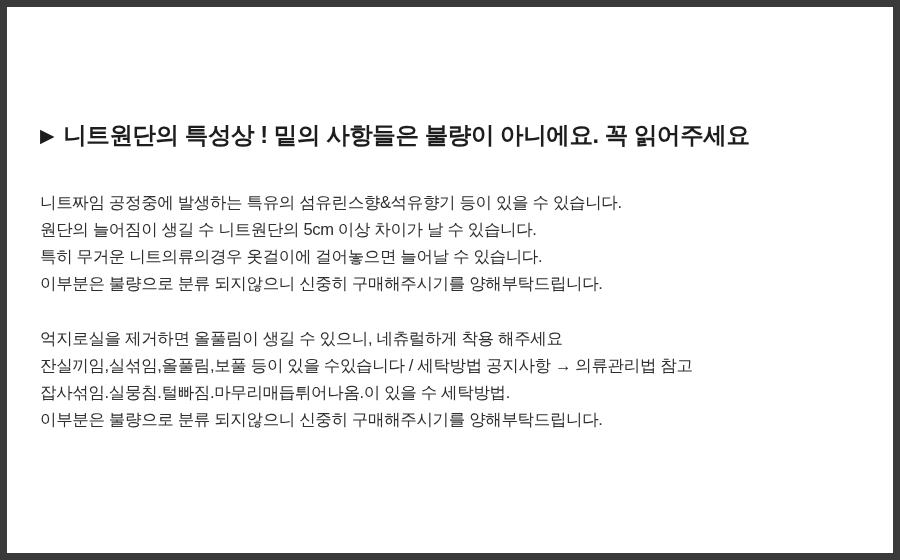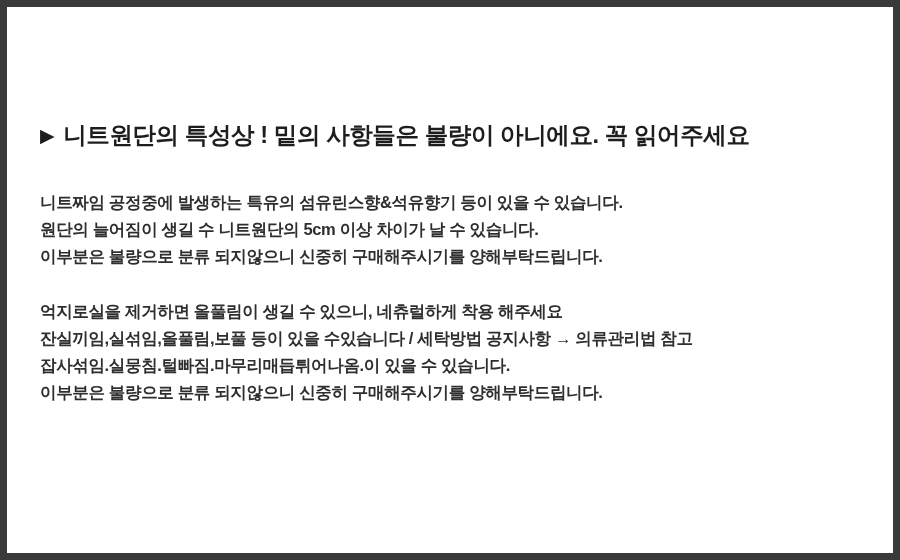--- a/index.html
+++ b/index.html
@@ -43,21 +43,20 @@
     white-space: nowrap;
   }
   .heading .tri {
     font-size: 19px;
     line-height: 1;
     position: relative;
     top: -1px;
   }
   .para {
     margin: 0 0 28px 0;
-    font-weight: bold;
   }
   .para:last-child {
     margin-bottom: 0;
   }
   .line {
     font-size: 16.5px;
     line-height: 27px;
     color: #2e2e2e;
     letter-spacing: -0.35px;
     white-space: nowrap;
@@ -70,24 +69,25 @@
   <div class="content">
 
     <h1 class="heading">
       <span class="tri">▶</span>
       <span>니트원단의 특성상 ! 밑의 사항들은 불량이 아니에요. 꼭 읽어주세요</span>
     </h1>
 
     <div class="para">
       <div class="line">니트짜임 공정중에 발생하는 특유의 섬유린스향&amp;석유향기 등이 있을 수 있습니다.</div>
       <div class="line">원단의 늘어짐이 생길 수 니트원단의 5cm 이상 차이가 날 수 있습니다.</div>
+      <div class="line">특히 무거운 니트의류의경우 옷걸이에 걸어놓으면 늘어날 수 있습니다.</div>
       <div class="line">이부분은 불량으로 분류 되지않으니 신중히 구매해주시기를 양해부탁드립니다.</div>
     </div>
 
     <div class="para">
       <div class="line">억지로실을 제거하면 올풀림이 생길 수 있으니, 네츄럴하게 착용 해주세요</div>
       <div class="line">잔실끼임,실섞임,올풀림,보풀 등이 있을 수있습니다 / 세탁방법 공지사항 → 의류관리법 참고</div>
-      <div class="line">잡사섞임.실뭉침.털빠짐.마무리매듭튀어나옴.이 있을 수 있습니다.</div>
+      <div class="line">잡사섞임.실뭉침.털빠짐.마무리매듭튀어나옴.이 있을 수 세탁방법.</div>
       <div class="line">이부분은 불량으로 분류 되지않으니 신중히 구매해주시기를 양해부탁드립니다.</div>
     </div>
 
   </div>
 </div>
 
 </body></html>

